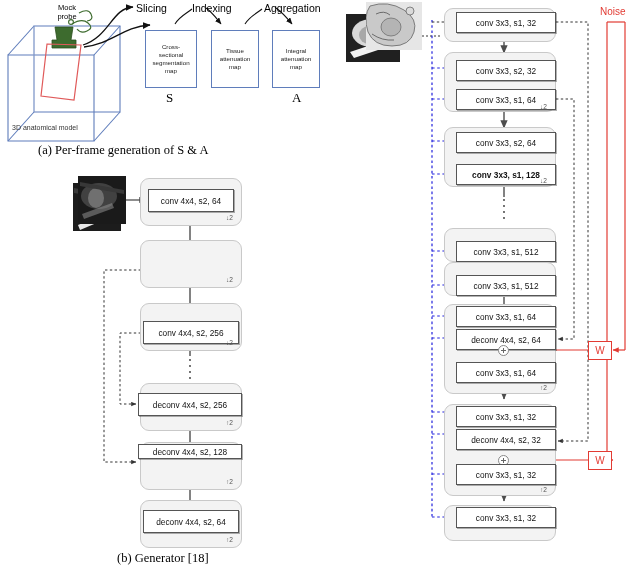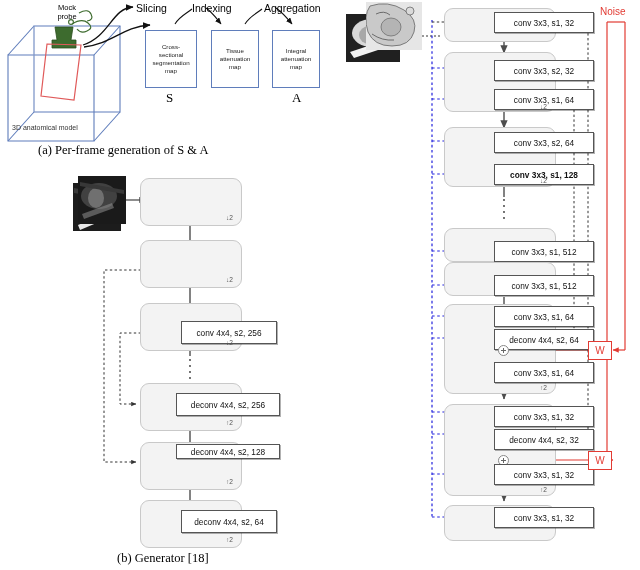--- a/index.html
+++ b/index.html
@@ -19,21 +19,21 @@
   .alabel{position:absolute;font-family:"Liberation Serif",serif;font-size:13px;color:#000;}
   .astep{position:absolute;font-size:10.5px;color:#000;white-space:nowrap;}
   .probelbl{position:absolute;font-size:7.5px;line-height:9px;color:#000;text-align:center;}
   .modellbl{position:absolute;font-size:7px;color:#333;white-space:nowrap;}
 
   
   .grp{position:absolute;border:1px solid #c9c9c9;background:#f3f3f3;
        border-radius:9px;box-sizing:border-box;}
   .lyr{position:absolute;border:1px solid #555;background:#fff;box-sizing:border-box;
        display:flex;align-items:center;justify-content:center;
-       box-shadow:1px 1px 0 rgba(0,0,0,0.30);margin-left:38px;}
+       box-shadow:1px 1px 0 rgba(0,0,0,0.30);}
   .lyr span{font-size:8.3px;color:#111;white-space:nowrap;
             font-family:"Liberation Sans",sans-serif;}
   .scale{position:absolute;font-size:6.6px;color:#555;white-space:nowrap;}
   .plusnode{position:absolute;width:11px;height:11px;border:1px solid #888;
             border-radius:50%;background:#fff;box-sizing:border-box;}
   .plusnode:before,.plusnode:after{content:"";position:absolute;background:#666;}
   .plusnode:before{left:2px;top:4px;width:5px;height:1px;}
   .plusnode:after{top:2px;left:4px;height:5px;width:1px;}
   .wbox{position:absolute;border:1.3px solid #e23b33;background:#fff;
         box-sizing:border-box;display:flex;align-items:center;justify-content:center;}
@@ -246,20 +246,23 @@
   <div class="amap" style="left:272px;top:30px;width:48px;height:58px;">
     <span>Integral<br>attenuation<br>map</span>
     </div>
 
   <div class="alabel" style="left:166px;top:90px;">S</div>
   <div class="alabel" style="left:292px;top:90px;">A</div>
 
   <div class="caption" style="left:38px;top:143px;">(a) Per-frame generation of S &amp; A</div>
 
   <div class="grp" style="left:140px;top:178px;width:102px;height:48px;"></div>
+  <div class="lyr" style="left:148px;top:189px;width:86px;height:23px;">
+    <span>conv 4x4, s2, 64</span>
+    </div>
   <div class="scale" style="left:226px;top:214px;">↓2</div>
 
   <div class="grp" style="left:140px;top:240px;width:102px;height:48px;"></div>
   <div class="scale" style="left:226px;top:276px;">↓2</div>
 
   <div class="grp" style="left:140px;top:303px;width:102px;height:48px;"></div>
   <div class="lyr" style="left:143px;top:321px;width:96px;height:23px;">
     <span>conv 4x4, s2, 256</span>
     </div>
   <div class="scale" style="left:226px;top:339px;">↓2</div>

